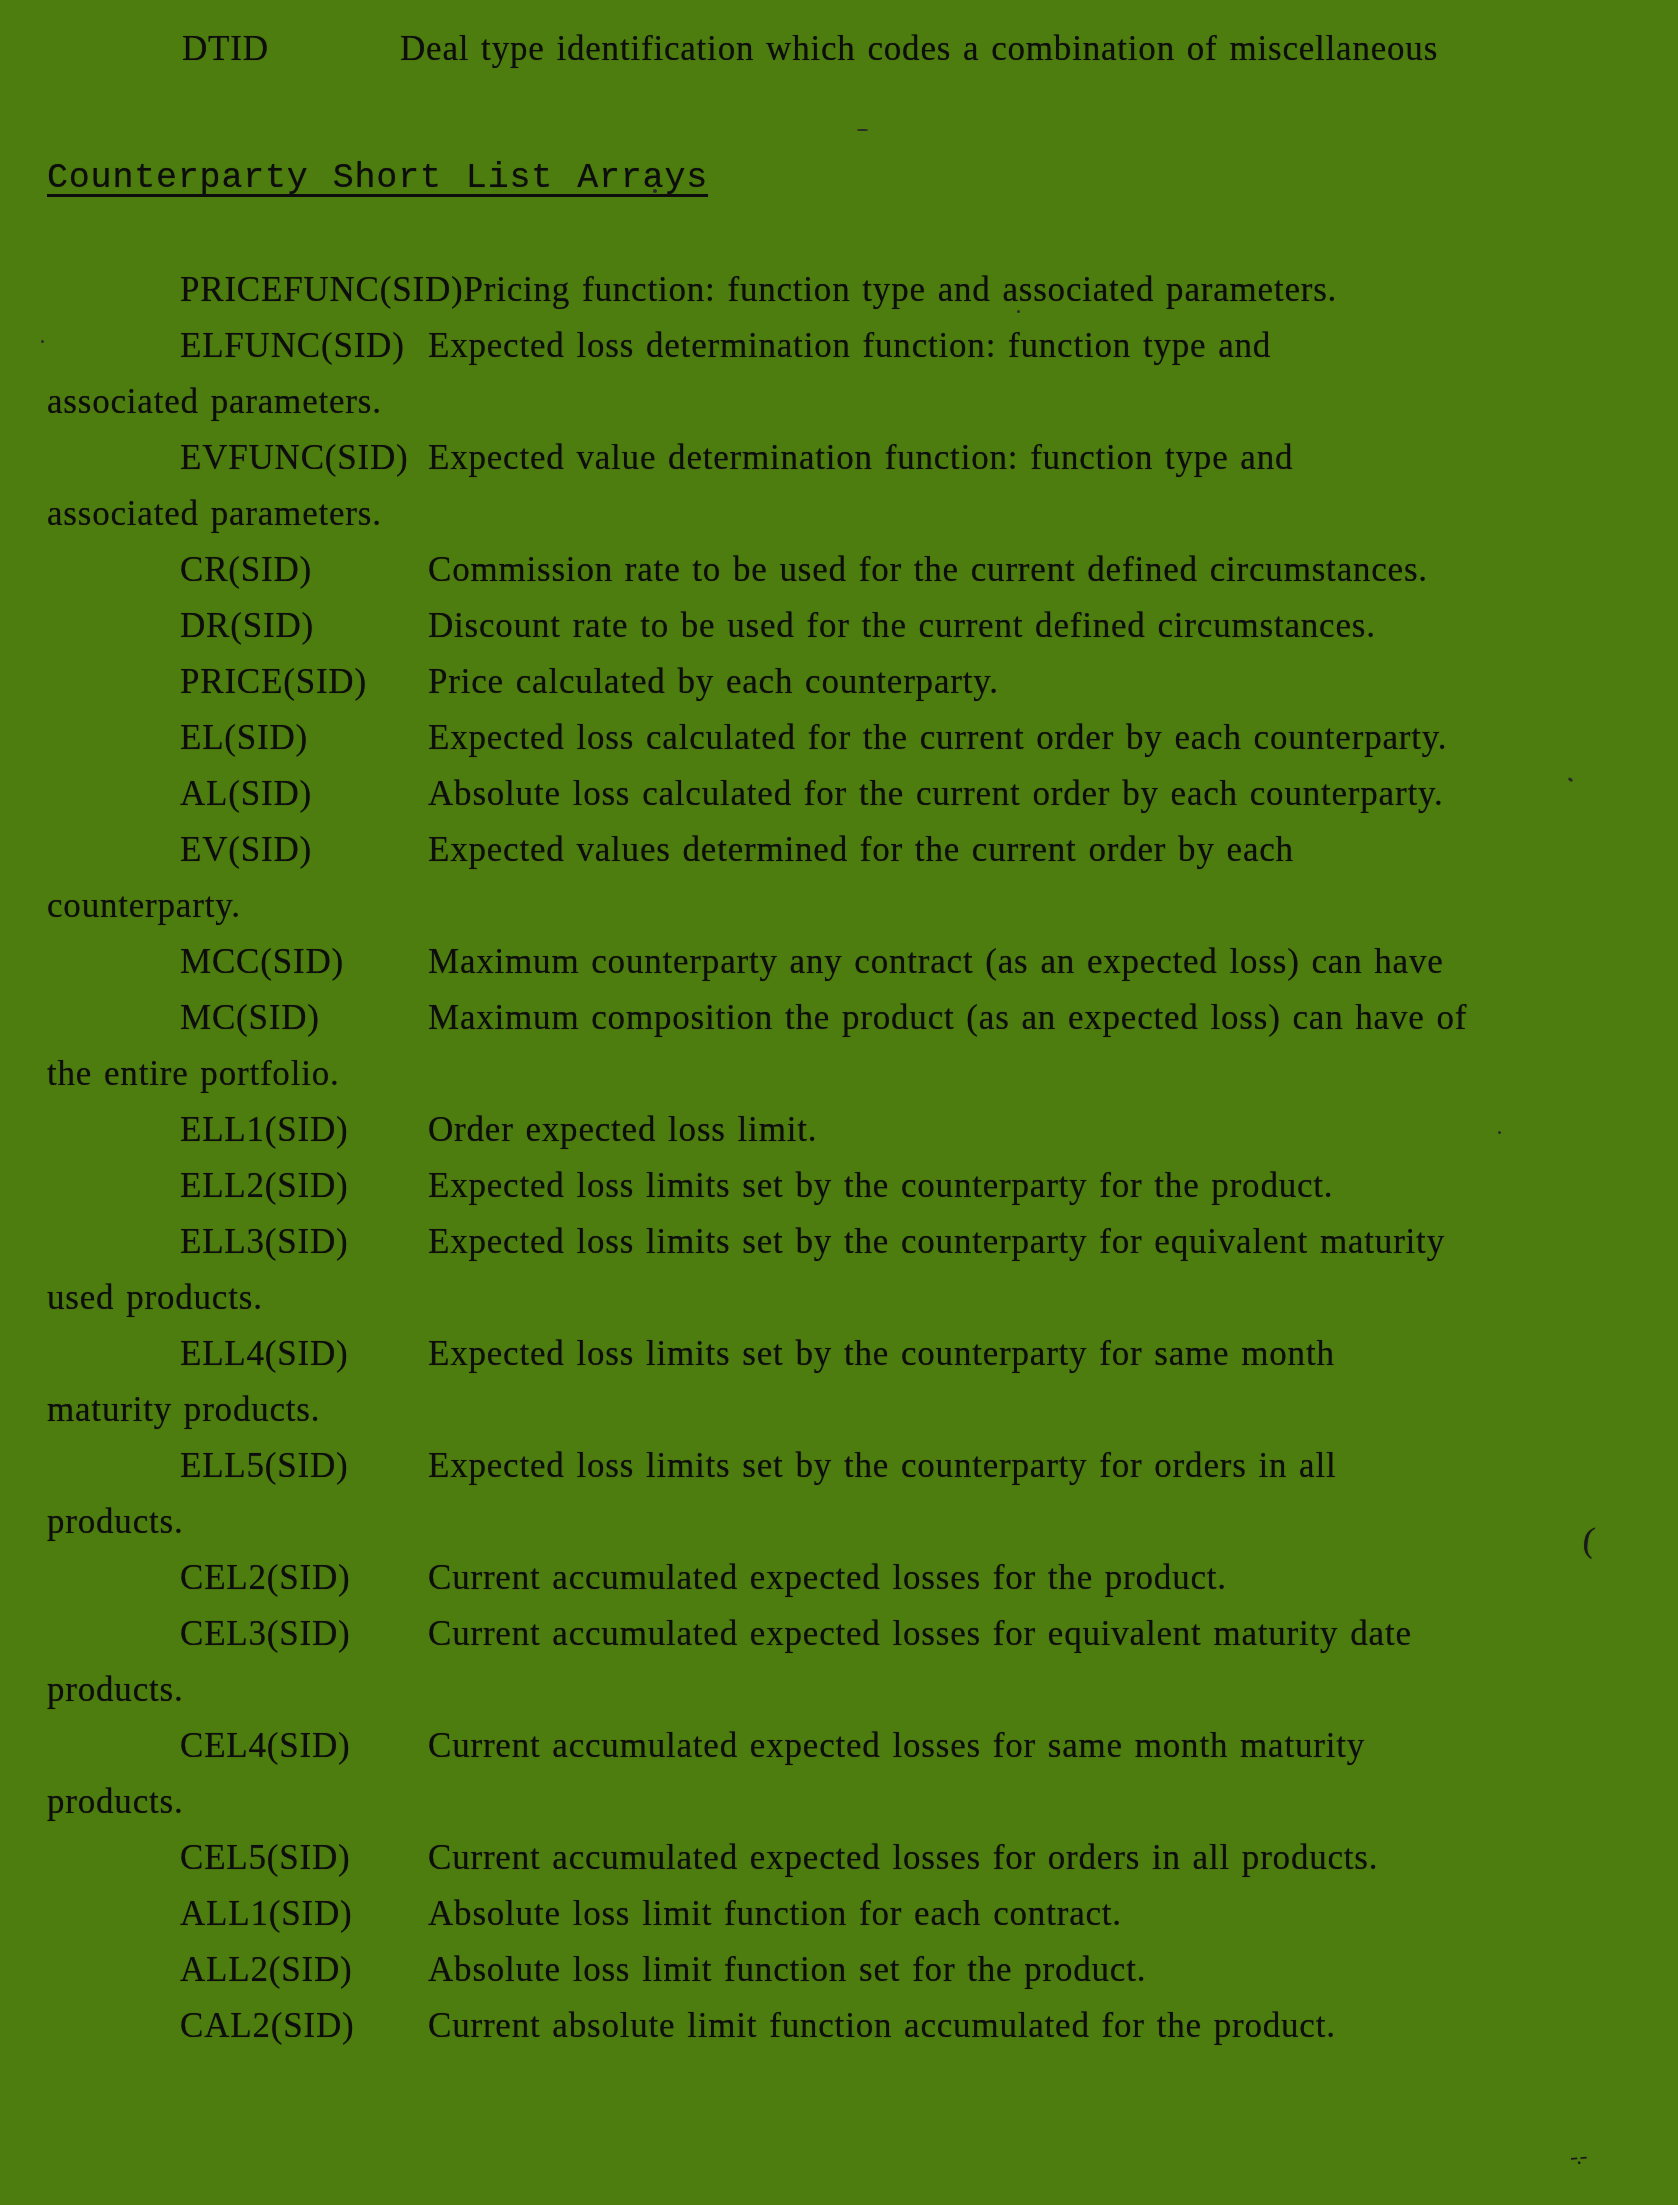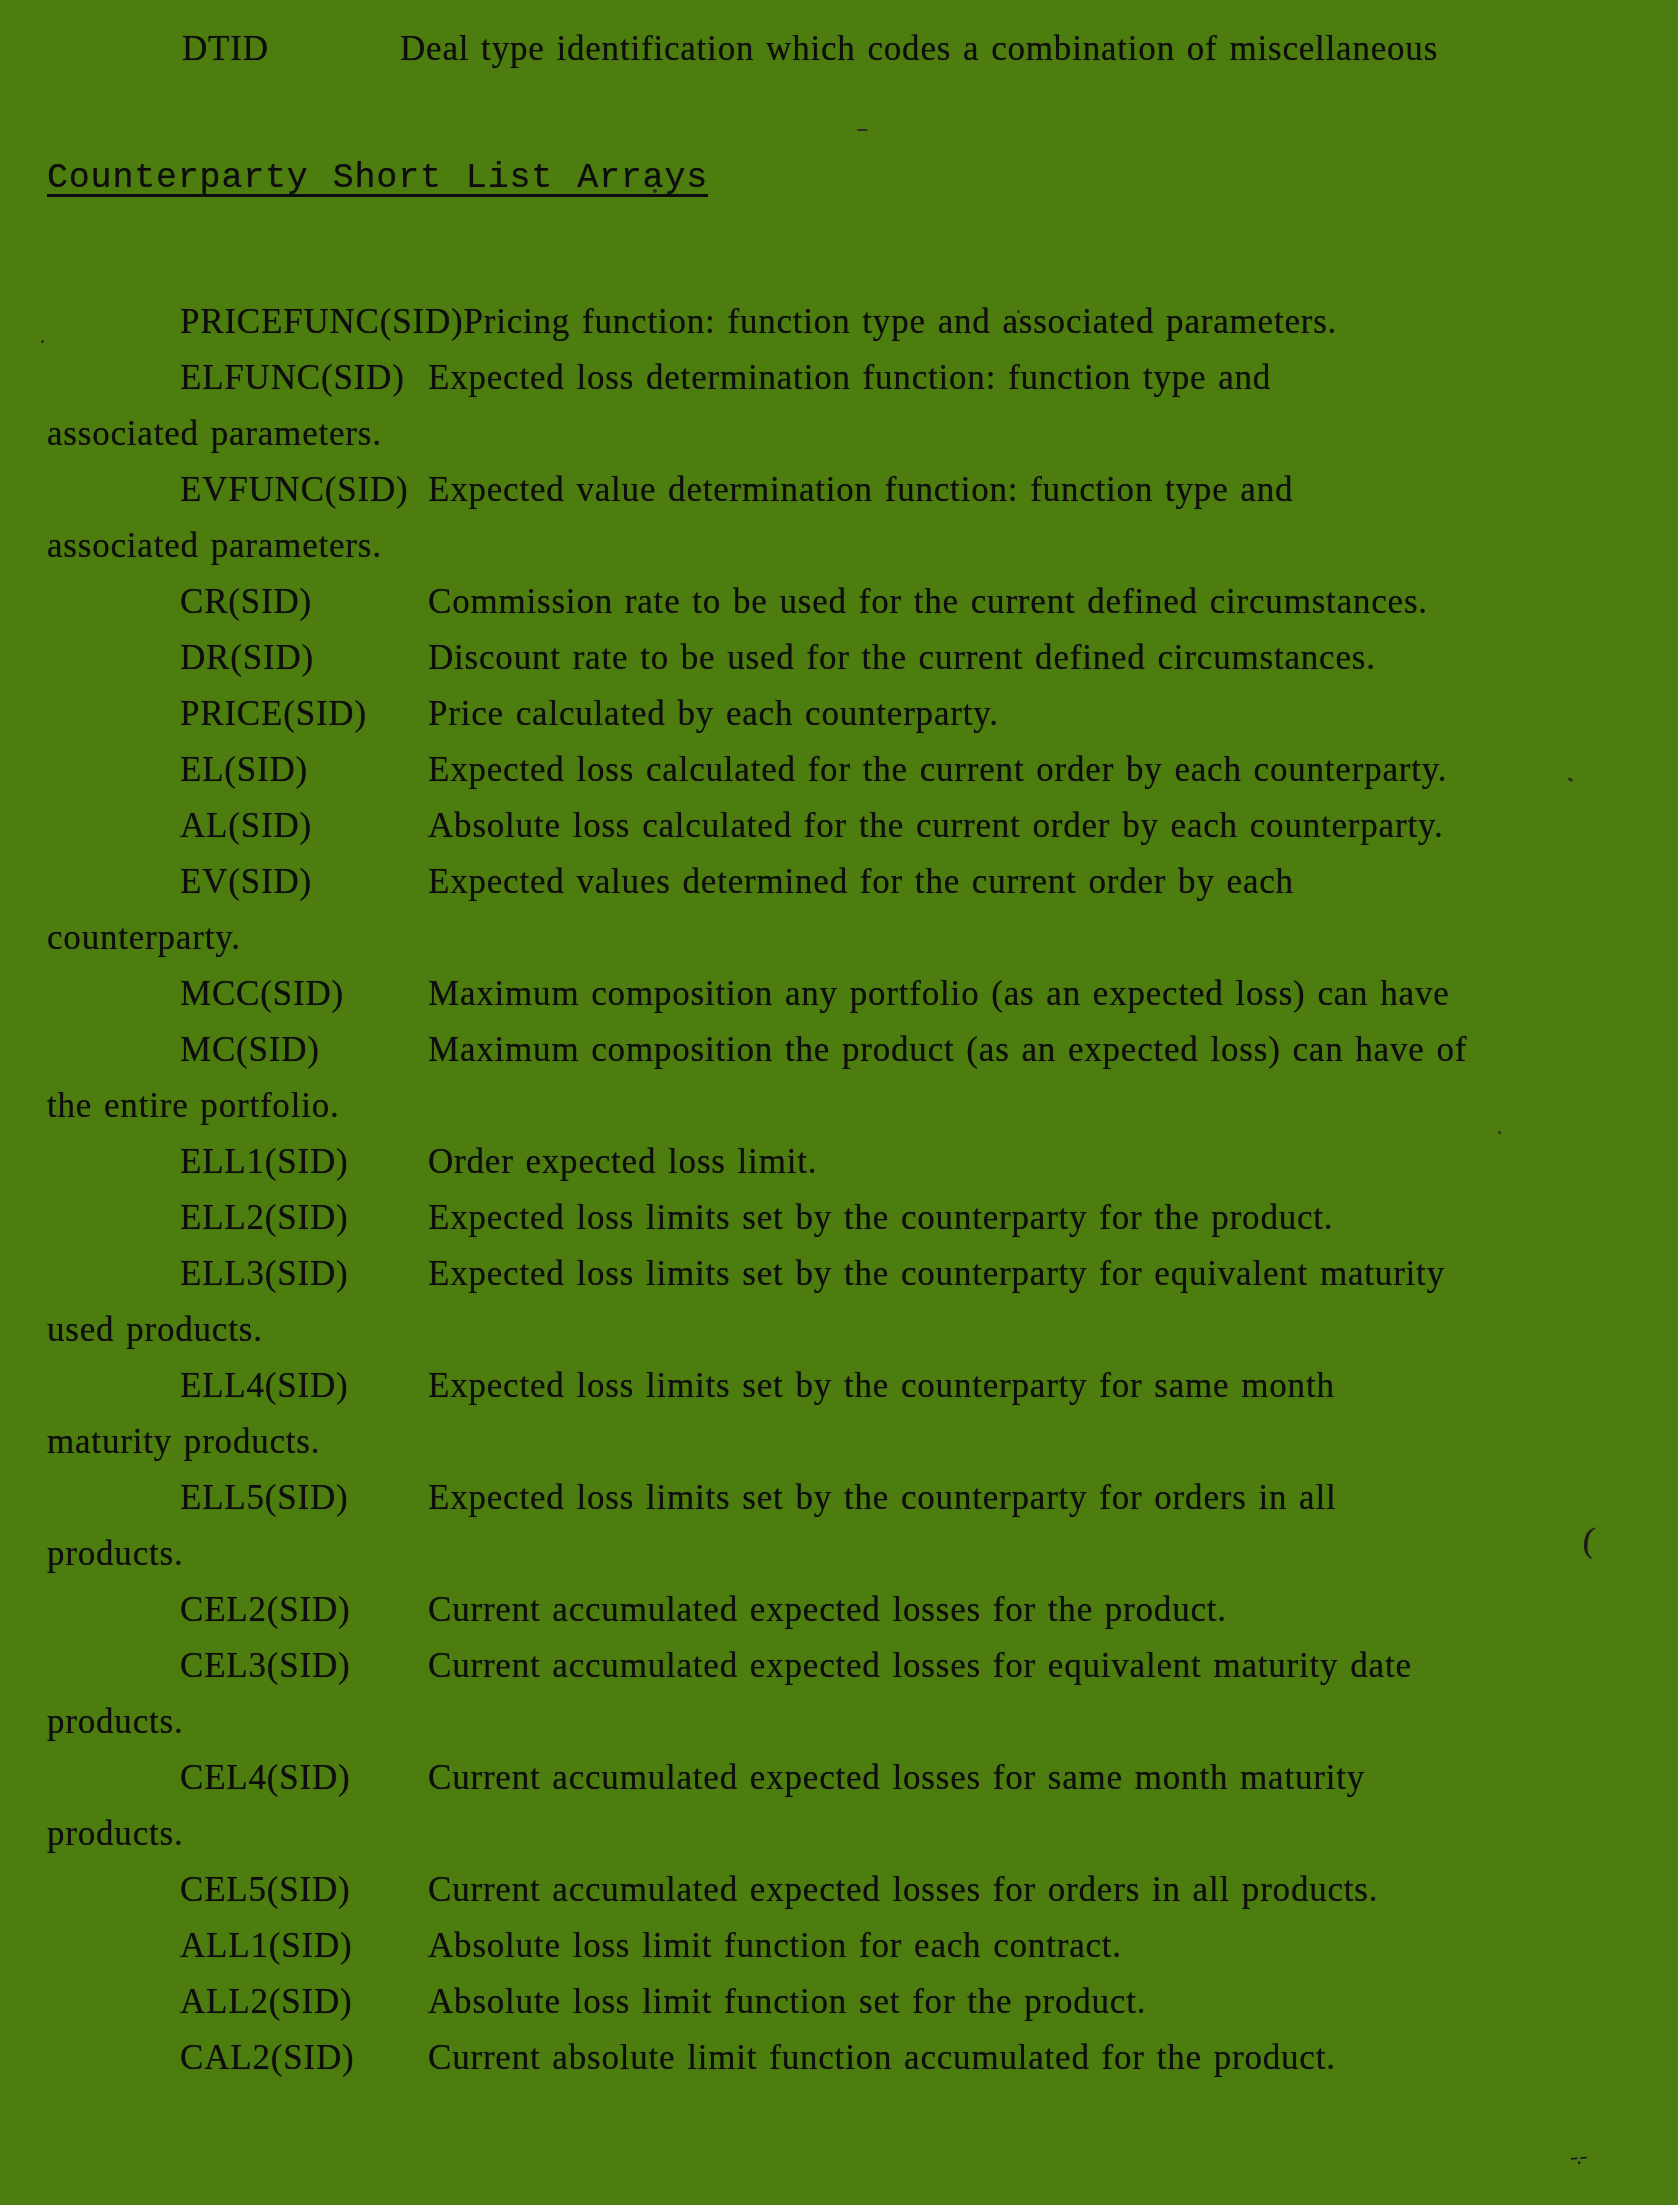--- a/index.html
+++ b/index.html
@@ -33,21 +33,21 @@
     margin-top: 71px;
     height: 56px;
     white-space: nowrap;
   }
   .heading .heading-text {
     text-decoration: underline;
     text-decoration-thickness: 3px;
     text-underline-offset: 6.8px;
     font-family: Liberation Mono, monospace;
   }
-  #term-list { margin-top: 90px; }
+  #term-list { margin-top: 58px; }
   
   .artifact { position: absolute; color: #1a1a1a; }
   .paren-mark {
     left: 1583px; top: 1520px;
     font-size: 35px;
     transform: rotate(7deg);
     text-shadow: 0 0 0.8px rgba(0,0,0,0.5);
   }
   .squiggle-mark {
     left: 1570px; top: 2143px;
@@ -108,21 +108,21 @@
           <div class="line first"><span class="label">EL(SID)</span><span class="desc">Expected loss calculated for the current order by each counterparty.</span></div>
         </div>
         <div class="entry">
           <div class="line first"><span class="label">AL(SID)</span><span class="desc">Absolute loss calculated for the current order by each counterparty.</span></div>
         </div>
         <div class="entry">
           <div class="line first"><span class="label">EV(SID)</span><span class="desc">Expected values determined for the current order by each</span></div>
           <div class="line cont">counterparty.</div>
         </div>
         <div class="entry">
-          <div class="line first"><span class="label">MCC(SID)</span><span class="desc">Maximum composition any portfolio (as an expected loss) can have</span></div>
+          <div class="line first"><span class="label">MCC(SID)</span><span class="desc">Maximum counterparty any contract (as an expected loss) can have</span></div>
         </div>
         <div class="entry">
           <div class="line first"><span class="label">MC(SID)</span><span class="desc">Maximum composition the product (as an expected loss) can have of</span></div>
           <div class="line cont">the entire portfolio.</div>
         </div>
         <div class="entry">
           <div class="line first"><span class="label">ELL1(SID)</span><span class="desc">Order expected loss limit.</span></div>
         </div>
         <div class="entry">
           <div class="line first"><span class="label">ELL2(SID)</span><span class="desc">Expected loss limits set by the counterparty for the product.</span></div>

